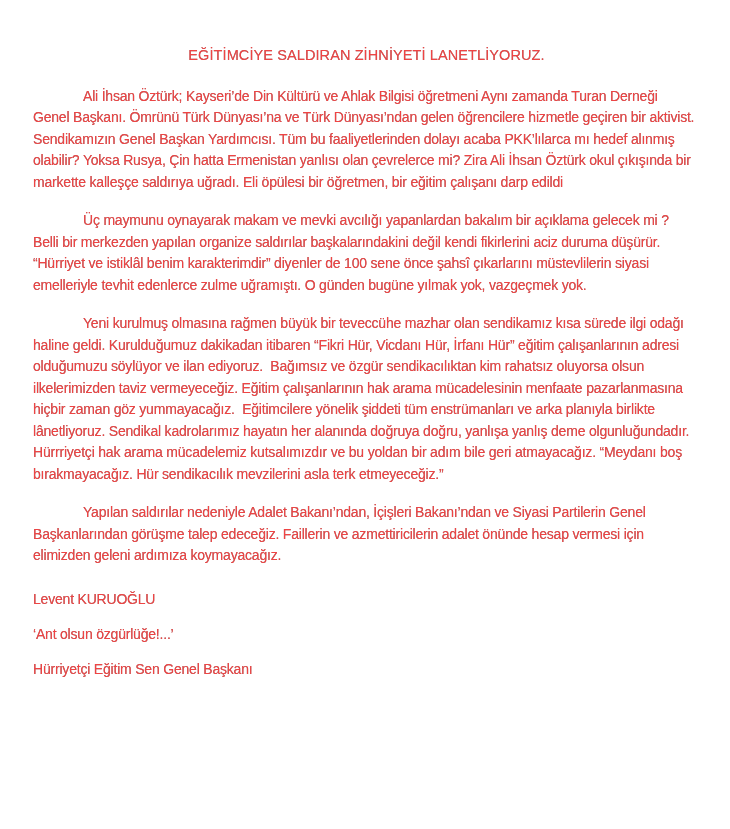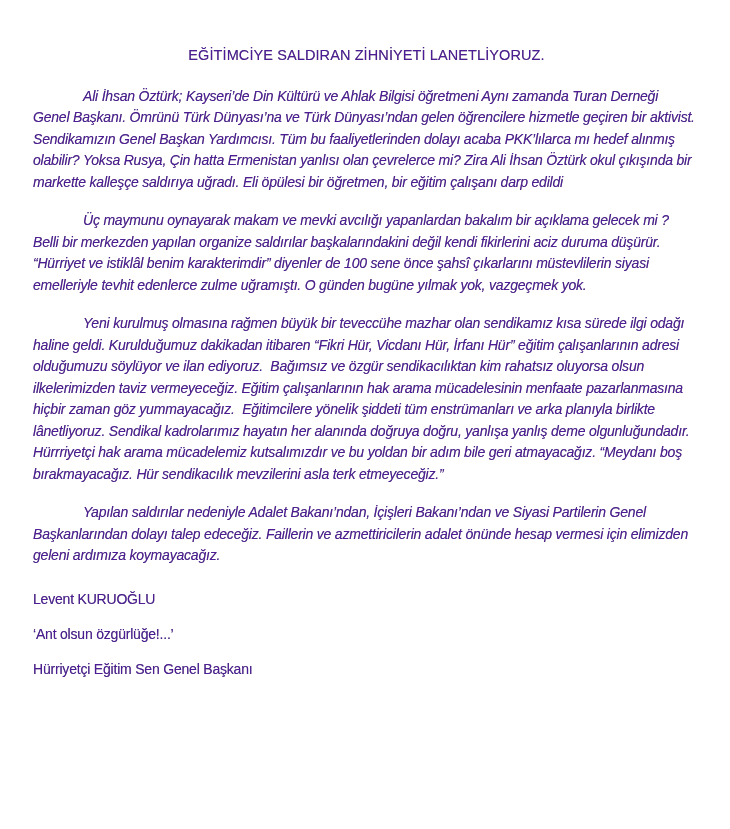--- a/index.html
+++ b/index.html
@@ -8,21 +8,21 @@
     background: #ffffff;
   }
   .page {
     position: relative;
     width: 730px;
     height: 829px;
     background: #ffffff;
     box-sizing: border-box;
     padding: 45px 30px 0 33px;
     font-family: "Liberation Sans", sans-serif;
-    color: #4c1d95;
+    color: #ef4444;
     overflow: hidden;
     
     text-shadow: 0 0 0.6px rgba(40,40,40,0.55);
   }
   .doc-title {
     font-size: 14.5px;
     font-weight: 400;
     text-align: center;
     letter-spacing: 0.1px;
     margin: 0 0 19px 0;
@@ -30,21 +30,20 @@
   }
   .para {
     width: 664px;
     font-size: 14px;
     line-height: 21.5px;
     letter-spacing: -0.2px;
     text-align: left;
     text-indent: 50px;
     white-space: pre-wrap;
     margin: 0 8px 17px 0;
-    font-style: italic;
   }
   .para.last-body {
     margin-bottom: 22px;
   }
   .plain-line {
     width: 664px;
     font-size: 14px;
     line-height: 21.5px;
     letter-spacing: -0.2px;
     text-indent: 0;
@@ -61,21 +60,21 @@
 <div class="page">
 
   <h1 class="doc-title">EĞİTİMCİYE SALDIRAN ZİHNİYETİ LANETLİYORUZ.</h1>
 
   <p class="para">Ali İhsan Öztürk; Kayseri’de Din Kültürü ve Ahlak Bilgisi öğretmeni Aynı zamanda Turan Derneği Genel Başkanı. Ömrünü Türk Dünyası’na ve Türk Dünyası’ndan gelen öğrencilere hizmetle geçiren bir aktivist. Sendikamızın Genel Başkan Yardımcısı. Tüm bu faaliyetlerinden dolayı acaba PKK’lılarca mı hedef alınmış olabilir? Yoksa Rusya, Çin hatta Ermenistan yanlısı olan çevrelerce mi? Zira Ali İhsan Öztürk okul çıkışında bir markette kalleşçe saldırıya uğradı. Eli öpülesi bir öğretmen, bir eğitim çalışanı darp edildi</p>
 
   <p class="para">Üç maymunu oynayarak makam ve mevki avcılığı yapanlardan bakalım bir açıklama gelecek mi ? Belli bir merkezden yapılan organize saldırılar başkalarındakini değil kendi fikirlerini aciz duruma düşürür. “Hürriyet ve istiklâl benim karakterimdir” diyenler de 100 sene önce şahsî çıkarlarını müstevlilerin siyasi emelleriyle tevhit edenlerce zulme uğramıştı. O günden bugüne yılmak yok, vazgeçmek yok.</p>
 
   <p class="para">Yeni kurulmuş olmasına rağmen büyük bir teveccühe mazhar olan sendikamız kısa sürede ilgi odağı haline geldi. Kurulduğumuz dakikadan itibaren “Fikri Hür, Vicdanı Hür, İrfanı Hür” eğitim çalışanlarının adresi olduğumuzu söylüyor ve ilan ediyoruz.  Bağımsız ve özgür sendikacılıktan kim rahatsız oluyorsa olsun ilkelerimizden taviz vermeyeceğiz. Eğitim çalışanlarının hak arama mücadelesinin menfaate pazarlanmasına hiçbir zaman göz yummayacağız.  Eğitimcilere yönelik şiddeti tüm enstrümanları ve arka planıyla birlikte lânetliyoruz. Sendikal kadrolarımız hayatın her alanında doğruya doğru, yanlışa yanlış deme olgunluğundadır. Hürrriyetçi hak arama mücadelemiz kutsalımızdır ve bu yoldan bir adım bile geri atmayacağız. “Meydanı boş bırakmayacağız. Hür sendikacılık mevzilerini asla terk etmeyeceğiz.”</p>
 
-  <p class="para last-body">Yapılan saldırılar nedeniyle Adalet Bakanı’ndan, İçişleri Bakanı’ndan ve Siyasi Partilerin Genel Başkanlarından dolayı talep edeceğiz. Faillerin ve azmettiricilerin adalet önünde hesap vermesi için elimizden geleni ardımıza koymayacağız.</p>
+  <p class="para last-body">Yapılan saldırılar nedeniyle Adalet Bakanı’ndan, İçişleri Bakanı’ndan ve Siyasi Partilerin Genel Başkanlarından görüşme talep edeceğiz. Faillerin ve azmettiricilerin adalet önünde hesap vermesi için elimizden geleni ardımıza koymayacağız.</p>
 
   <p class="plain-line">Levent KURUOĞLU</p>
 
   <p class="plain-line">‘Ant olsun özgürlüğe!...’</p>
 
   <p class="plain-line">Hürriyetçi Eğitim Sen Genel Başkanı</p>
 
 </div>
 
 </body></html>

